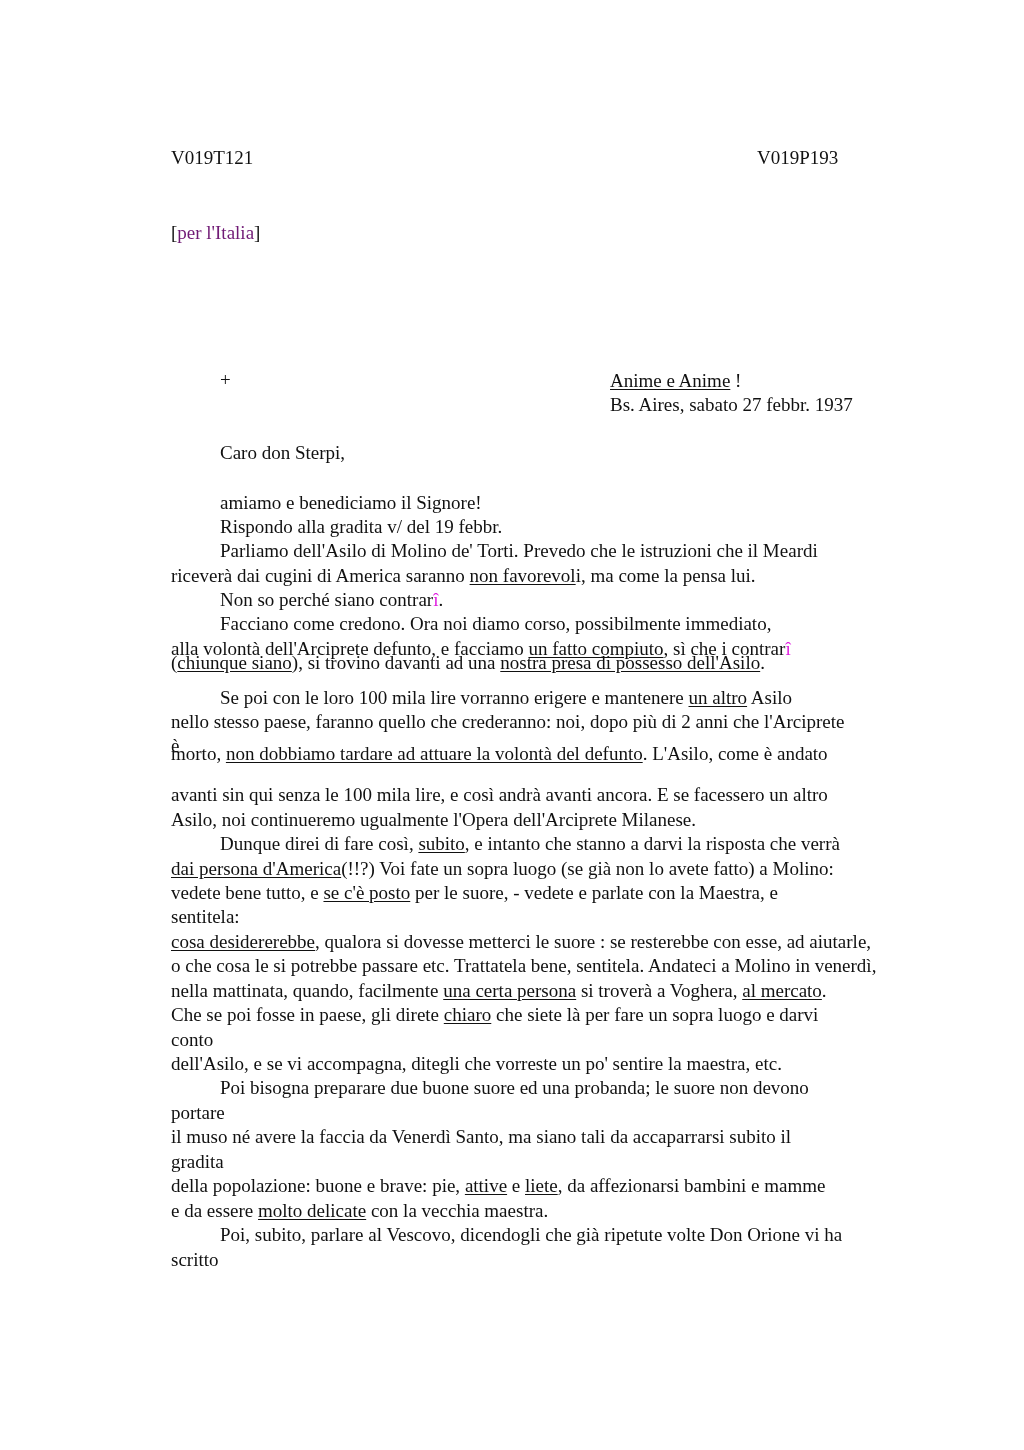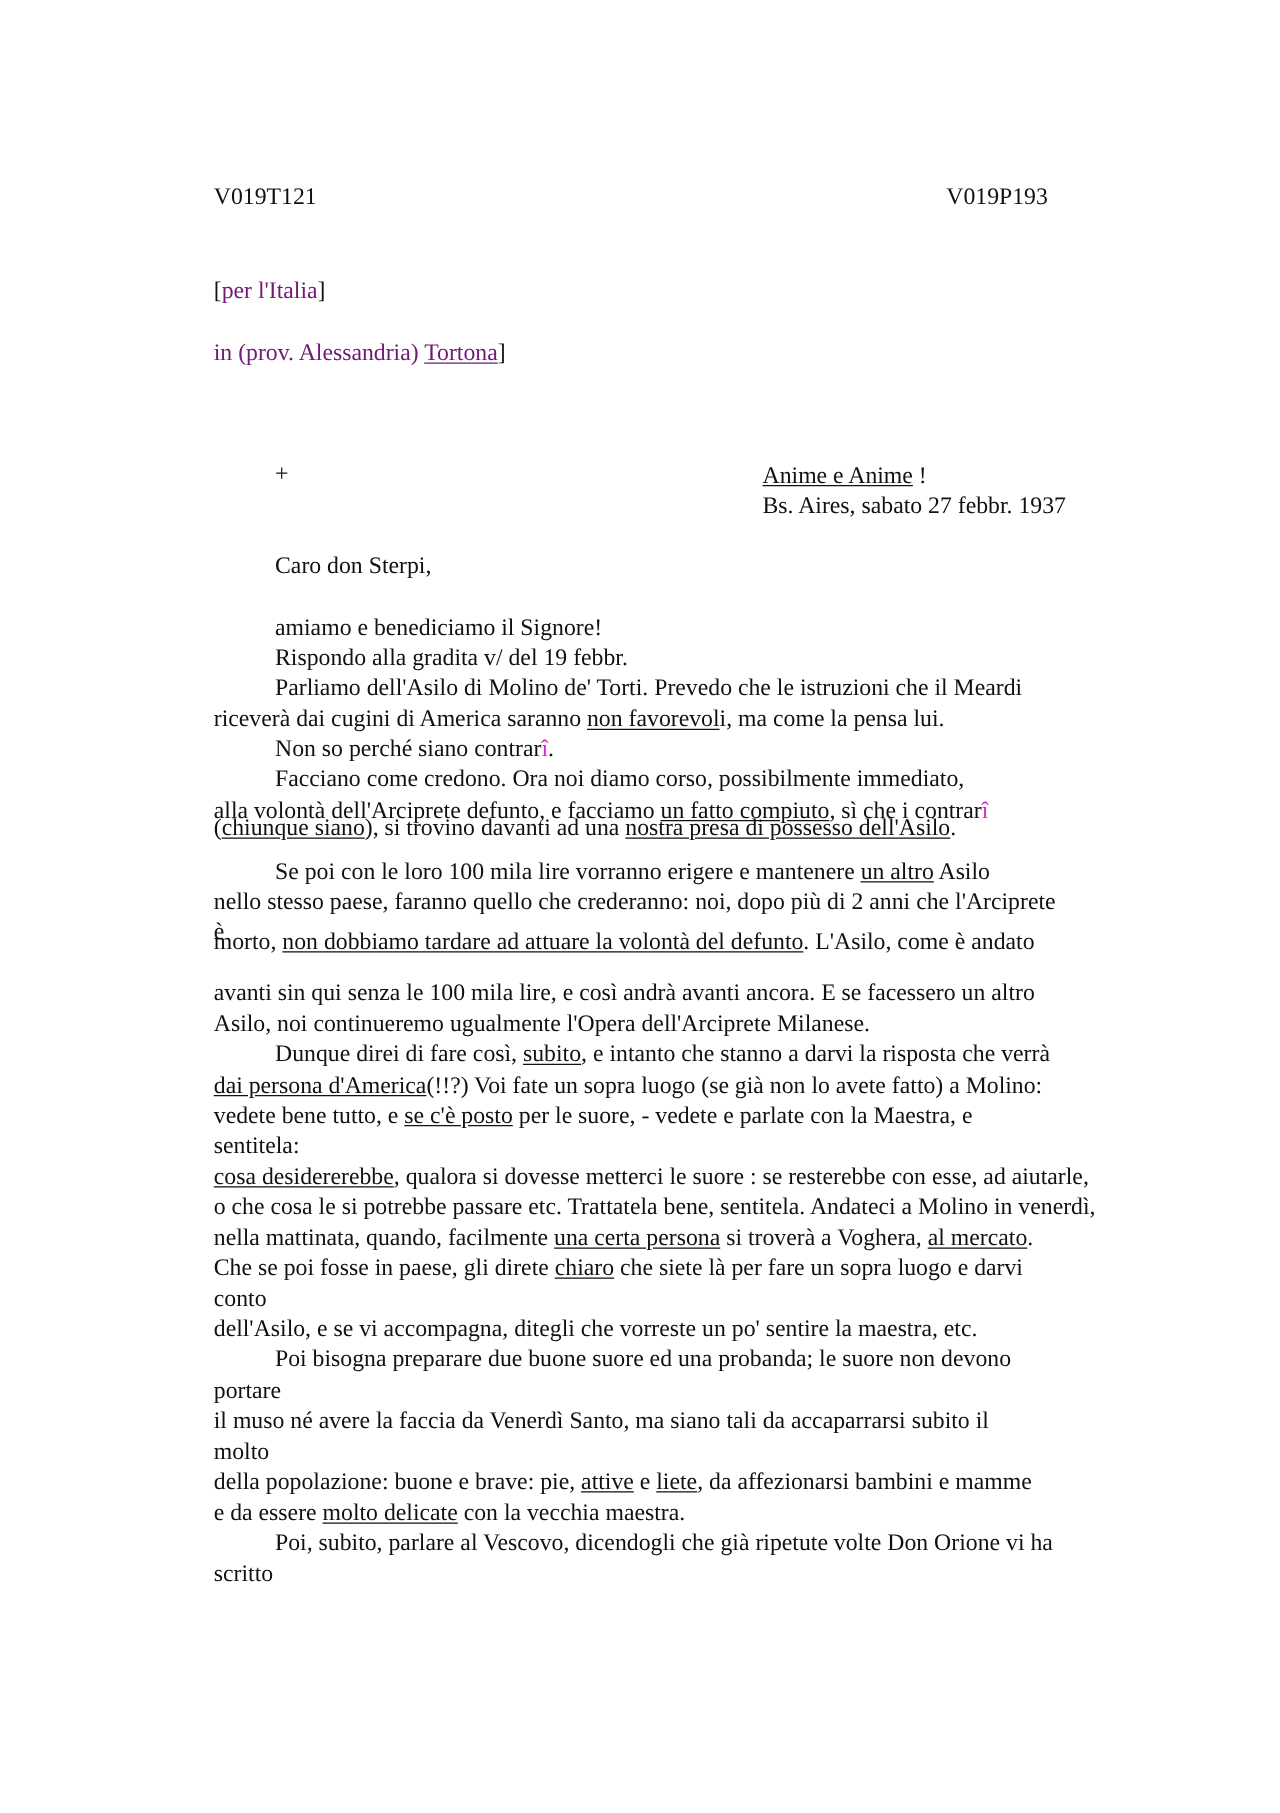--- a/index.html
+++ b/index.html
@@ -23,21 +23,20 @@
 <body>
 
 <div class="abs" style="left:171px; top:147px;">V019T121</div>
 <div class="abs" style="left:757px; top:147px;">V019P193</div>
 
 <div class="abs" style="left:171px; top:222px;">
   <span>[</span><span class="blue">per l'Italia</span><span>]</span>
 </div>
 
 <div class="abs" style="left:171px; top:271px; line-height:24px;">
-  <div><span class="blue">in (prov. Alessandria) </span><span class="blue u">Tortona</span><span>]</span></div>
 </div>
 
 <div class="abs" style="left:220px; top:369px;">+</div>
 <div class="abs" style="left:610px; top:369px; line-height:24px;">
   <div><span class="u">Anime e Anime</span><span> !</span></div>
   <div>Bs. Aires, sabato 27 febbr. 1937</div>
 </div>
 
 <div class="abs" style="left:220px; top:442px;">Caro don Sterpi,</div>
 
@@ -62,18 +61,18 @@
   <div class="line" style="top:905px;">sentitela:</div>
   <div class="line" style="top:930px;"><span class="u">cosa desidererebbe</span><span>, qualora si dovesse metterci le suore  : se resterebbe con esse, ad aiutarle,</span></div>
   <div class="line" style="top:954px;">o che cosa le si potrebbe passare etc. Trattatela bene, sentitela. Andateci a Molino in venerdì,</div>
   <div class="line" style="top:979px;"><span>nella mattinata, quando, facilmente </span><span class="u">una certa persona</span><span> si troverà a Voghera, </span><span class="u">al mercato</span><span>.</span></div>
   <div class="line" style="top:1003px;"><span>Che se poi fosse in paese, gli direte </span><span class="u">chiaro</span><span> che siete là per fare un sopra luogo e darvi</span></div>
   <div class="line" style="top:1028px;">conto</div>
   <div class="line" style="top:1052px;">dell'Asilo, e se vi accompagna, ditegli che vorreste un po' sentire la maestra, etc.</div>
   <div class="line ind" style="top:1076px;">Poi bisogna preparare due buone suore ed una probanda; le suore non devono</div>
   <div class="line" style="top:1101px;">portare</div>
   <div class="line" style="top:1125px;">il muso né avere la faccia da Venerdì Santo, ma siano tali da accaparrarsi subito il</div>
-  <div class="line" style="top:1150px;">molto</div>
+  <div class="line" style="top:1150px;">gradita</div>
   <div class="line" style="top:1174px;"><span>della popolazione: buone e brave: pie, </span><span class="u">attive</span><span> e </span><span class="u">liete</span><span>, da affezionarsi bambini e mamme</span></div>
   <div class="line" style="top:1199px;"><span>e da essere </span><span class="u">molto delicate</span><span> con la vecchia maestra.</span></div>
   <div class="line ind" style="top:1223px;">Poi, subito, parlare al Vescovo, dicendogli che già ripetute volte Don Orione vi ha</div>
   <div class="line" style="top:1248px;">scritto</div>
 </div>
 
 </body></html>

